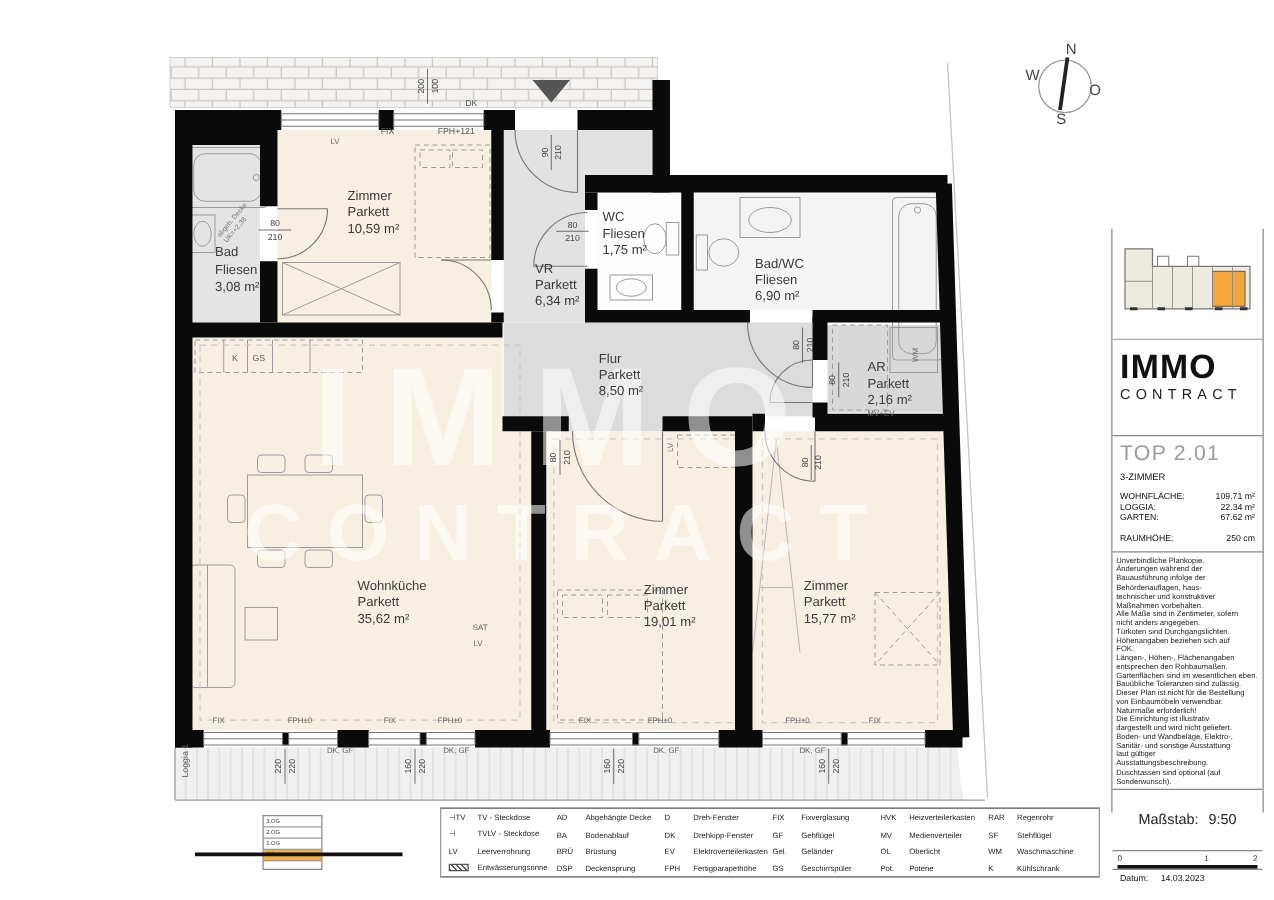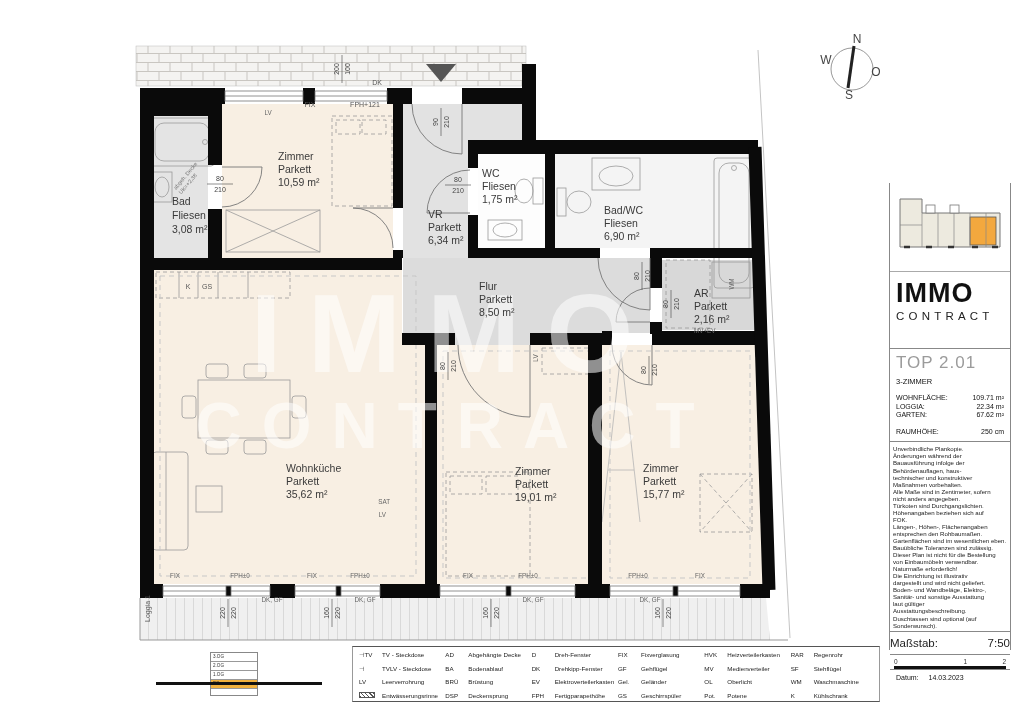--- a/index.html
+++ b/index.html
@@ -18,21 +18,21 @@
   .brand{padding:8px 4px 6px 6px;}
   .brand-immo{font-size:27px;font-weight:900;letter-spacing:1px;color:#111;line-height:1;}
   .brand-contract{font-size:11.5px;font-weight:500;letter-spacing:4.2px;color:#222;margin-top:3px;}
   .unitbox{border-top:1px solid #888;border-bottom:1px solid #888;padding:4px 6px 5px 6px;margin-top:20px;}
   .unit-title{font-size:17px;color:#9b9b9b;letter-spacing:1px;}
   .unit-type{font-size:7.5px;color:#111;margin:4px 0 8px 0;}
   .statrow{display:flex;justify-content:space-between;font-size:7px;line-height:8.6px;color:#111;}
   .stat-gap{margin-top:8px;}
   .disclaimer{padding:3px 3px 0 3px;font-size:6.1px;line-height:7.05px;color:#222;white-space:pre-line;}
   .scalebox{border-top:1px solid #888;border-bottom:1px solid #888;margin-top:2px;
-            display:flex;justify-content:space-between;gap:8px;font-size:11.5px;padding:5px 0;}
+            display:flex;justify-content:center;gap:8px;font-size:11.5px;padding:18px 0;}
   .scalebar{padding:3px 4px 0 4px;}
   .sb-ticks{display:flex;font-size:6.5px;color:#333;justify-content:space-between;position:relative;}
   .sb-ticks span:nth-child(2){position:absolute;left:62%;}
   .sb-line{height:3px;background:#111;margin-top:1px;}
   .datumrow{border-top:1px solid #888;display:flex;gap:10px;font-size:7px;padding:4px 0 3px 6px;color:#111;}
   .mjm{position:absolute;left:885px;top:652px;width:132px;}
   .mjm-logo{font-size:29px;font-weight:700;letter-spacing:-1px;color:#111;line-height:0.9;}
   .mjm-bars{display:flex;align-items:center;gap:3px;margin-top:2px;}
   .mjm-bars .b1{width:46px;height:5px;background:#111;}
   .mjm-bars .b2{width:15px;height:5px;background:#999;}
@@ -478,21 +478,21 @@
 Die Einrichtung ist illustrativ
 dargestellt und wird nicht geliefert.
 Boden- und Wandbeläge, Elektro-,
 Sanitär- und sonstige Ausstattung
 laut gültiger
 Ausstattungsbeschreibung.
 Duschtassen sind optional (auf
 Sonderwunsch).</div>
   <div class="scalebox">
     <span>Maßstab:</span>
-    <span>7:50</span>
+    <span>9:50</span>
   </div>
   <div class="scalebar">
     <div class="sb-ticks">
       <span>0</span>
       <span>1</span>
       <span>2</span>
     </div>
     <div class="sb-line"></div>
   </div>
   <div class="datumrow">

